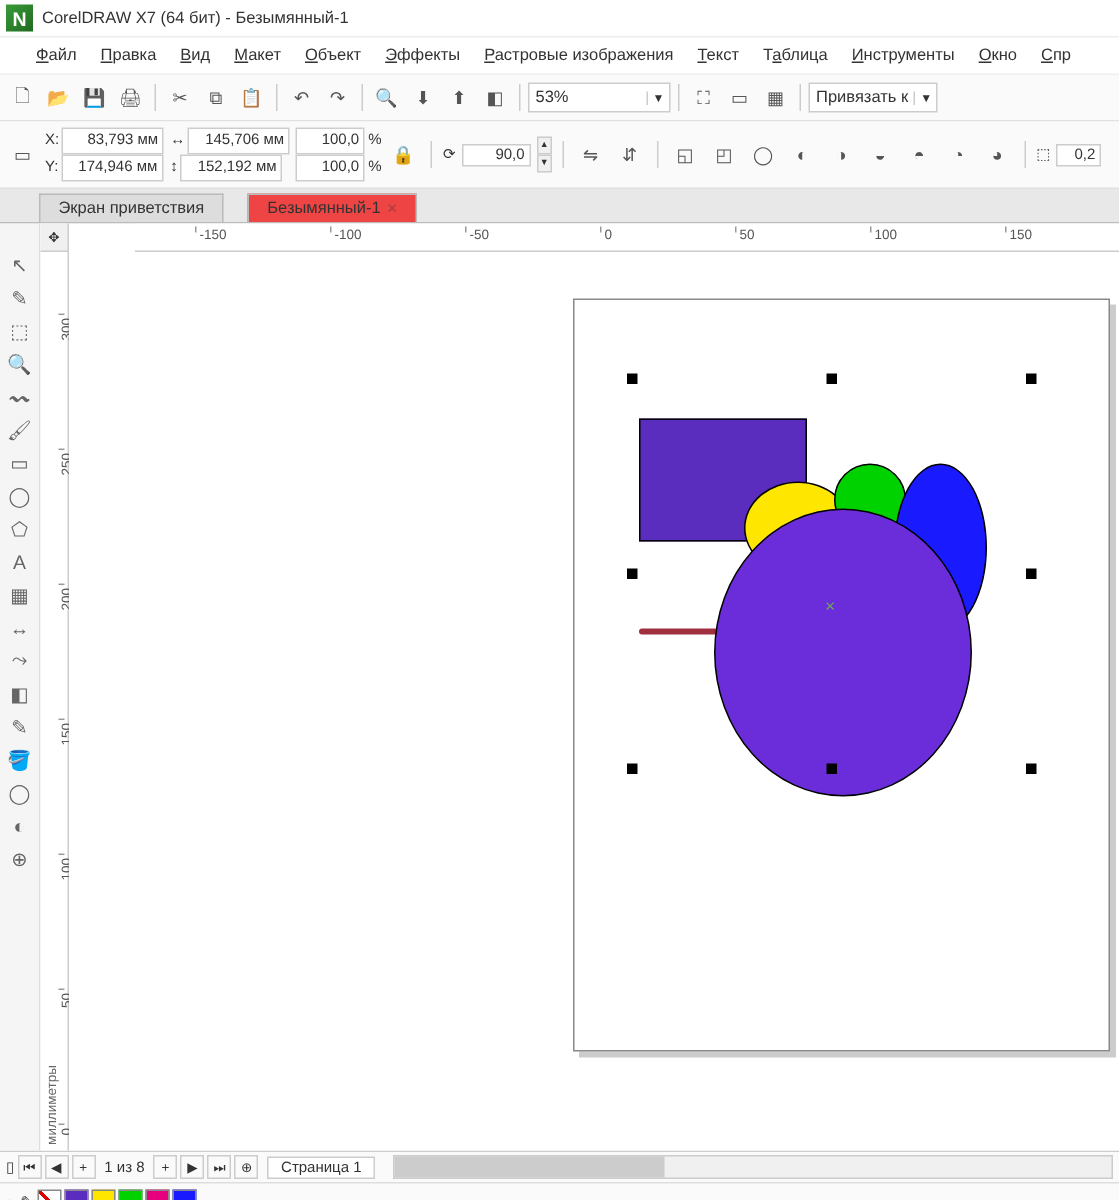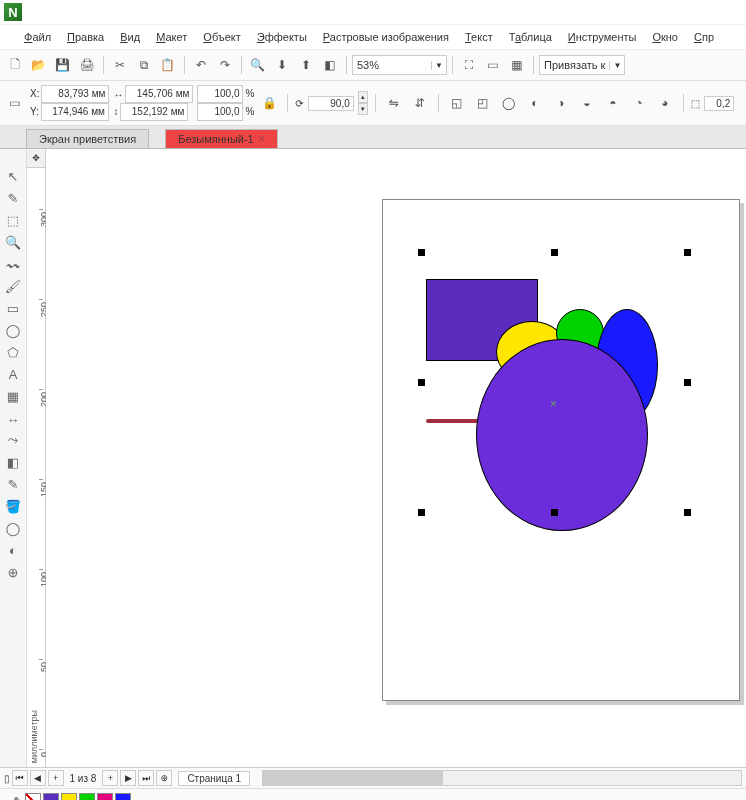--- a/index.html
+++ b/index.html
@@ -48,20 +48,21 @@
 .combo{display:flex;align-items:center;border:1px solid #ccc;background:#fff;height:18px}
 .combo span{padding:0 4px}
 .combo .dd{width:14px;border-left:1px solid #ccc;text-align:center;font-size:8px}
 .vruler-label{position:absolute;left:2px;bottom:4px;font-size:9px;color:#666;writing-mode:vertical-rl;transform:rotate(180deg)}
 </style>
 </head>
 <body>
 
 <div class="titlebar">
   <div class="logo">N</div>
+  <span>CorelDRAW X7 (64 бит) - Безымянный-1</span>
 </div>
 
 <div class="menubar">
   <span><u>Ф</u>айл</span>
   <span><u>П</u>равка</span>
   <span><u>В</u>ид</span>
   <span><u>М</u>акет</span>
   <span><u>О</u>бъект</span>
   <span><u>Э</u>ффекты</span>
   <span><u>Р</u>астровые изображения</span>
@@ -203,20 +204,30 @@
     <div class="tick" style="top:150px">250</div>
     <div class="tick" style="top:240px">200</div>
     <div class="tick" style="top:330px">150</div>
     <div class="tick" style="top:420px">100</div>
     <div class="tick" style="top:510px">50</div>
     <div class="tick" style="top:600px">0</div>
     <div class="vruler-label">миллиметры</div>
   </div>
 
   <div class="canvasarea">
+    <div class="hruler">
+      <div class="tick" style="left:40px">-150</div>
+      <div class="tick" style="left:130px">-100</div>
+      <div class="tick" style="left:220px">-50</div>
+      <div class="tick" style="left:310px">0</div>
+      <div class="tick" style="left:400px">50</div>
+      <div class="tick" style="left:490px">100</div>
+      <div class="tick" style="left:580px">150</div>
+
+    </div>
 
     <div class="page"></div>
 
     <div class="shape" style="left:380px;top:130px;width:110px;height:80px;background:#5b2dbf;border:1px solid #000"></div>
     <div class="shape" style="left:450px;top:172px;width:70px;height:60px;background:#ffe600;border:1px solid #000;border-radius:50%"></div>
     <div class="shape" style="left:510px;top:160px;width:46px;height:46px;background:#00d200;border:1px solid #000;border-radius:50%"></div>
     <div class="shape" style="left:550px;top:160px;width:60px;height:110px;background:#1a1aff;border:1px solid #000;border-radius:50%"></div>
     <div class="shape" style="left:380px;top:270px;width:90px;height:4px;background:#a03040;border-radius:2px"></div>
     <div class="shape" style="left:430px;top:190px;width:170px;height:190px;background:#6a2dd9;border:1px solid #000;border-radius:50%"></div>
 

